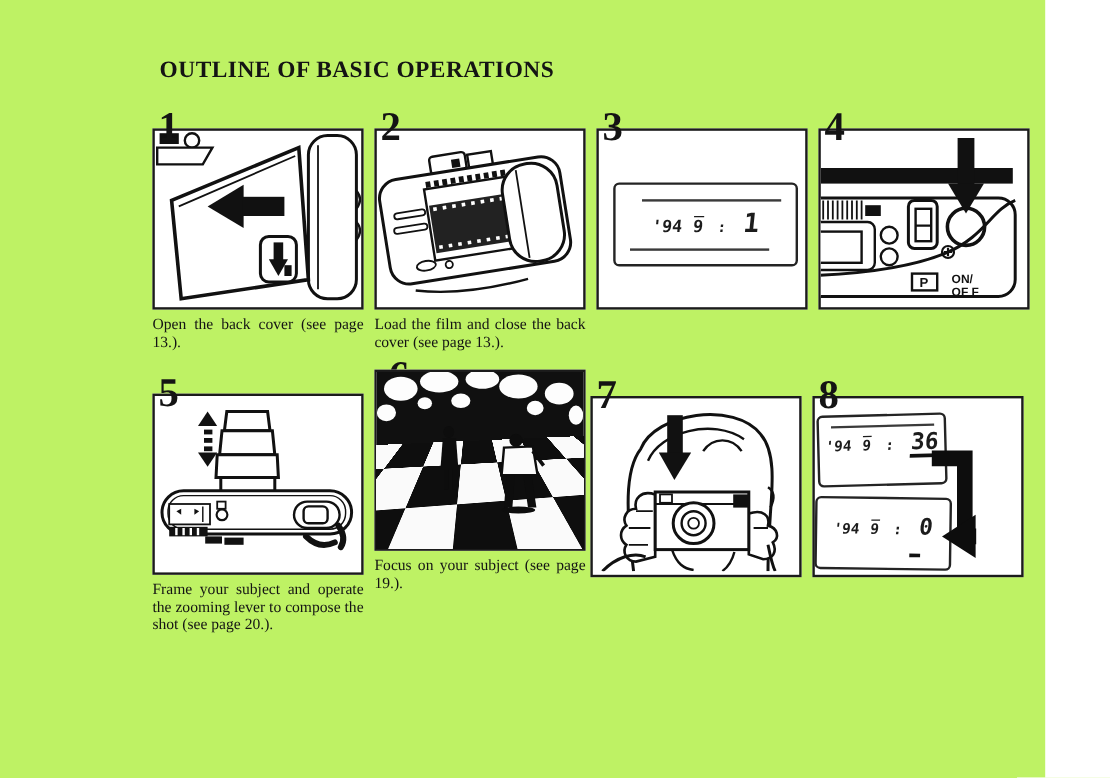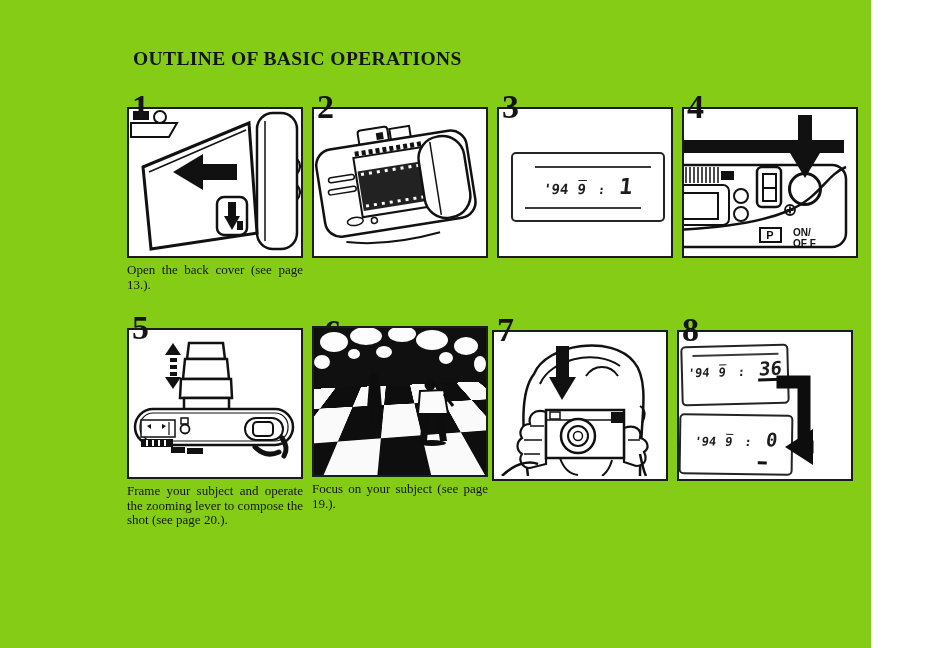--- a/index.html
+++ b/index.html
@@ -1,16 +1,16 @@
 <!DOCTYPE html>
 <html lang="en"><head>
 <meta charset="utf-8">
 <style>
   html,body{margin:0;padding:0;background:#fff;}
-  .page{position:relative;width:871px;height:648px;background:#84cc16;overflow:hidden;
+  .page{position:relative;width:871px;height:648px;background:#bef264;overflow:hidden;
         font-family:"Liberation Serif",serif;color:#141414;}
   .corner-mark{position:absolute;left:888px;top:5px;width:25px;height:4px;background:#000;}
   .title{position:absolute;left:133px;top:48px;font-size:19.5px;font-weight:bold;
          letter-spacing:.4px;white-space:nowrap;}
   .panel{position:absolute;width:176px;}
   .fig{position:relative;height:147px;border:2px solid #1b1b1b;background:#fff;z-index:2;}
   .num{position:absolute;top:-17px;left:5px;font-size:34px;font-weight:bold;z-index:3;
        line-height:1;font-family:"Liberation Serif",serif;}
   .panel-6 .num{z-index:1;top:-11px;left:12px;}
   .caption{margin-top:5px;font-size:13px;line-height:1.12;text-align:justify;
@@ -124,20 +124,21 @@
           <rect x="108" y="34" width="46" height="82" rx="22" fill="#fff" stroke="#111" stroke-width="2.5"></rect>
           <path d="M122,38 V112" stroke="#111" stroke-width="1.5"></path>
           <rect x="16" y="58" width="26" height="5" rx="2.5" fill="#fff" stroke="#111" stroke-width="1.5"></rect>
           <rect x="14" y="70" width="28" height="5" rx="2.5" fill="#fff" stroke="#111" stroke-width="1.5"></rect>
           <ellipse cx="36" cy="105" rx="8" ry="4" fill="#fff" stroke="#111" stroke-width="1.5"></ellipse>
           <circle cx="55" cy="107" r="3" fill="#fff" stroke="#111" stroke-width="1.5"></circle>
           <path d="M24,124 Q64,135 118,129" stroke="#111" stroke-width="2" fill="none"></path>
         </g>
       </svg>
     </div>
+    <div class="caption">Load the film and close the back cover (see page 13.).</div>
   </div>
 
   <div class="panel" style="left:497px;top:107px;">
     <div class="num">3</div>
     <div class="fig">
       <div class="lcd lcd3">
         <span class="lcd-line line-t"></span>
         <div class="digits">
           <span class="y">'94</span>
           <span class="m">9</span>
@@ -220,21 +221,21 @@
         <rect x="58" y="118" width="16" height="6" fill="#111"></rect>
         <g stroke="#111" stroke-width="5" fill="none" stroke-linecap="round">
           <path d="M126,117 Q137,128 150,122"></path>
           <path d="M153,108 Q160,118 155,126"></path>
         </g>
       </svg>
     </div>
     <div class="caption">Frame your subject and operate the zooming lever to compose the shot (see page 20.).</div>
   </div>
 
-  <div class="panel panel-6" style="left:312px;top:326px;">
+  <div class="panel panel-6" style="left:312px;top:308px;">
     <div class="num">6</div>
     <div class="fig photo">
       <svg class="lay" viewBox="0 0 172 82" width="172" height="82">
         <rect x="0" y="0" width="172" height="62" fill="#101010"></rect>
         <g fill="#fdfdfd">
           <ellipse cx="20" cy="14" rx="14" ry="10"></ellipse>
             <ellipse cx="52" cy="8" rx="16" ry="9"></ellipse>
           <ellipse cx="88" cy="6" rx="14" ry="8"></ellipse>
             <ellipse cx="118" cy="12" rx="16" ry="10"></ellipse>
           <ellipse cx="152" cy="18" rx="12" ry="9"></ellipse>

